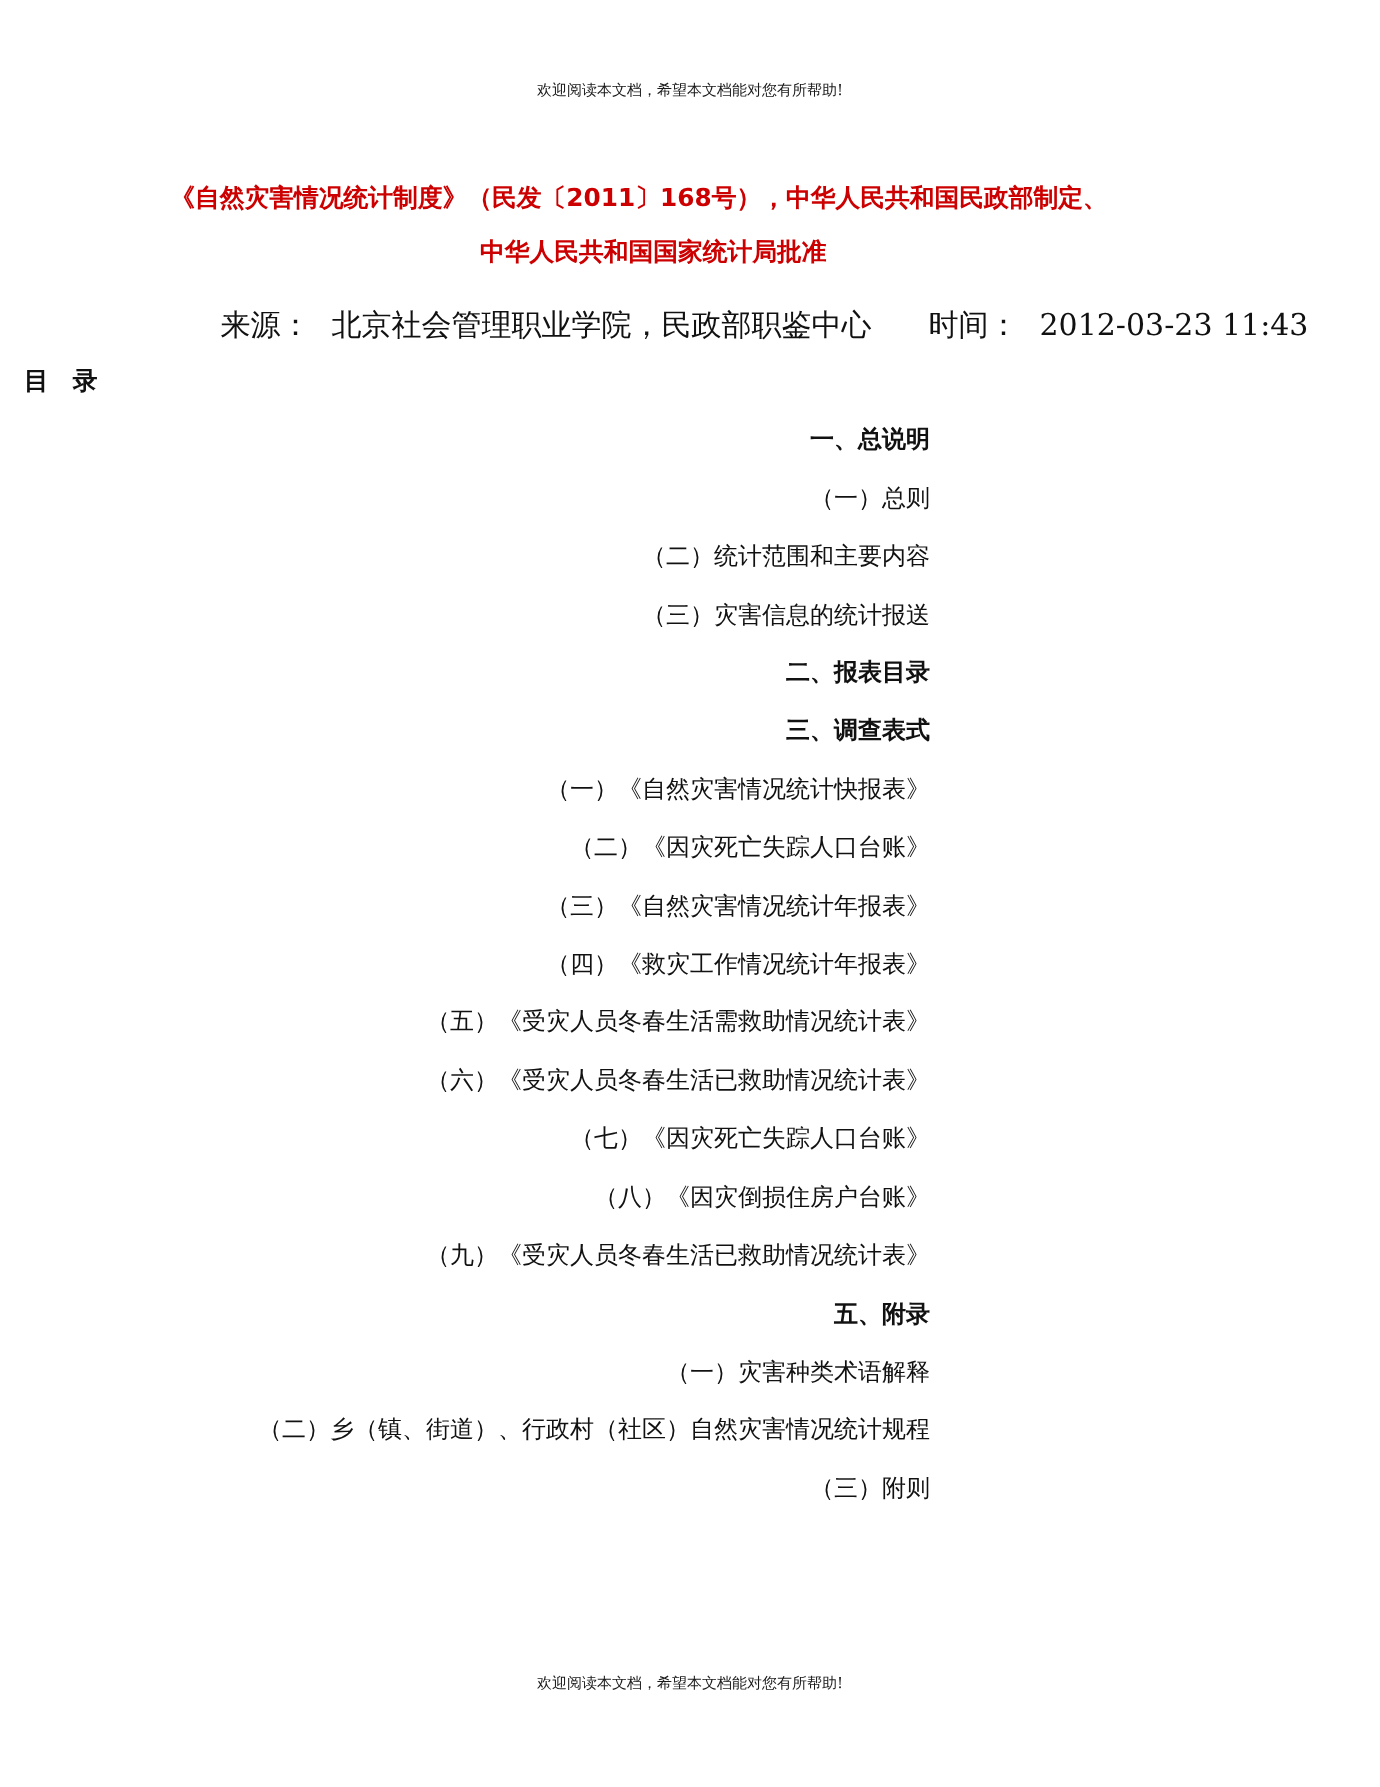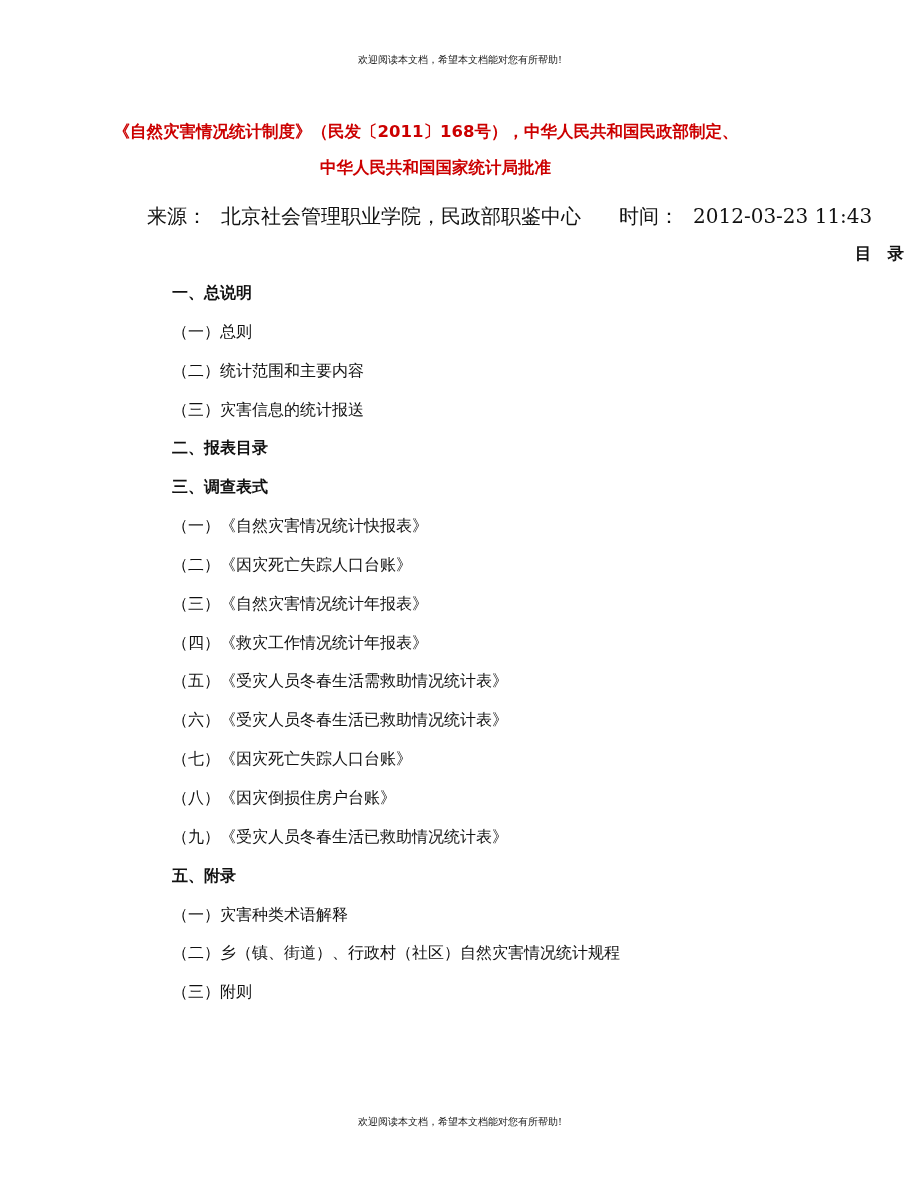--- a/index.html
+++ b/index.html
@@ -23,30 +23,30 @@
   .title-line.l2 { margin-top: 0; margin-left: 19px; }
   .meta-line {
     position: absolute; top: 203px; left: 147px; font-size: 20px;
     white-space: pre;
   }
   .meta-line span { display: inline-block; }
   .meta-gap1 { width: 14px; }
   .meta-gap2 { width: 38px; }
   .meta-gap3 { width: 14px; }
   .toc-title {
-    position: absolute; top: 243px; left: 0; width: 920px; text-align: right;
+    position: absolute; top: 243px; left: 0; width: 920px; text-align: left;
     font-weight: bold; font-size: 16.5px; letter-spacing: 16px;
     font-family: "DejaVu Sans", "Liberation Sans", sans-serif;
     padding-left: 16px; box-sizing: border-box;
   }
   .toc {
     position: absolute; top: 282px; left: 172px; list-style: none; margin: 0; padding: 0;
   }
   .toc-item {
-    height: 38.85px; line-height: 22px; font-size: 16px; white-space: nowrap;
+    height: 38.85px; line-height: 22px; font-size: 16px; white-space: nowrap; text-align: right;
   }
   .toc-item.section {
     font-weight: bold; font-family: "DejaVu Sans", "Liberation Sans", sans-serif;
     font-size: 16px;
   }
   .toc-item.sub { padding-left: 0; }
 </style>
 </head>
 <body>
 

